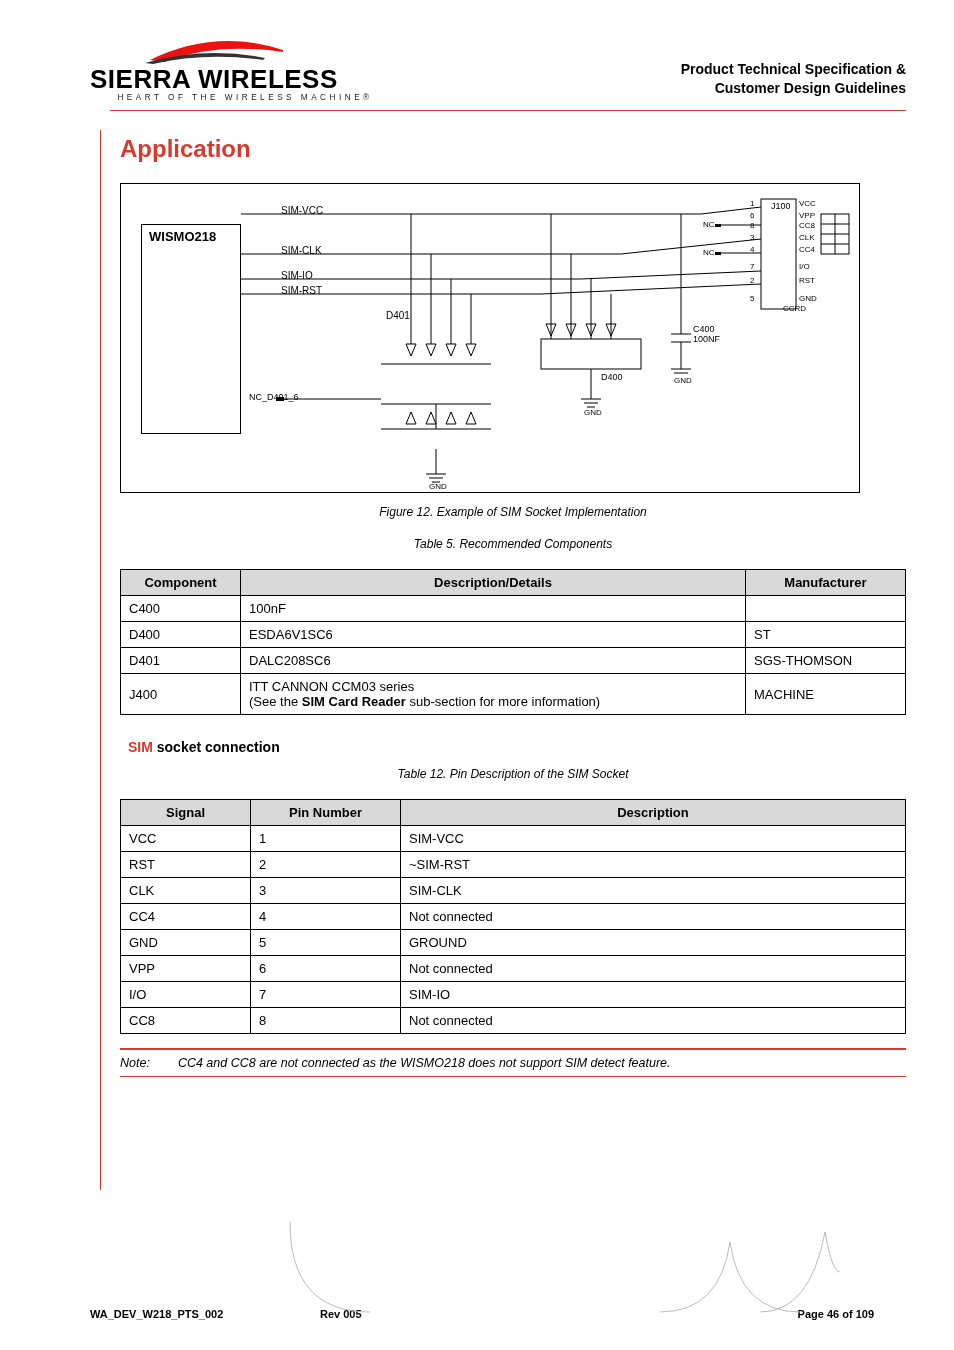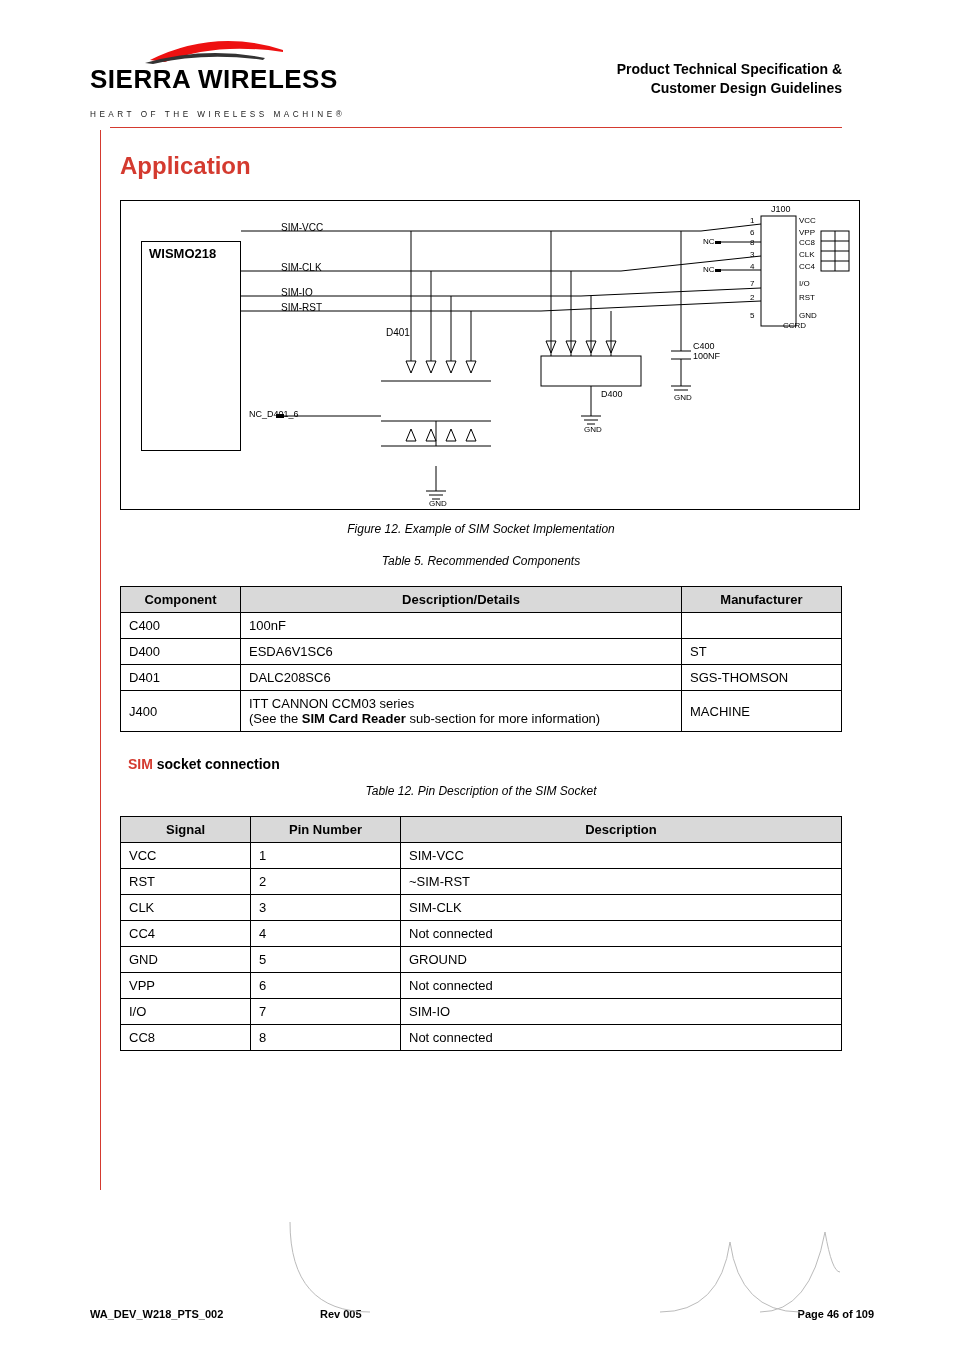--- a/index.html
+++ b/index.html
@@ -8,21 +8,21 @@
     margin: 0;
     width: 954px;
     height: 1350px;
     font-family: Arial, Helvetica, sans-serif;
     background: #fff;
     color: #000;
     position: relative;
     font-size: 13px;
   }
   .page {
-    padding: 40px 112px 0 90px;
+    padding: 40px 48px 0 90px;
     position: relative;
   }
   .header-row {
     display: flex;
     justify-content: space-between;
     align-items: flex-start;
     margin-bottom: 8px;
   }
   .logo-block { width: 310px; }
   .logo-swoosh {
@@ -32,23 +32,24 @@
   .logo-text {
     font-family: "Arial Black", Arial, sans-serif;
     font-weight: 900;
     font-size: 26px;
     letter-spacing: 0.5px;
     line-height: 1;
   }
   .logo-sub {
     font-size: 8.2px;
     letter-spacing: 3.5px;
-    margin-top: 18px;
+    margin-top: 1px;
     color: #222;
     font-family: Arial, sans-serif;
+    text-align: center;
   }
   .doc-title {
     text-align: right;
     font-weight: bold;
     font-size: 14px;
     line-height: 1.35;
     padding-top: 20px;
   }
   .hr-under-logo {
     border: none;
@@ -267,21 +268,21 @@
       <span class="fig-label" style="left:160px; top:86px;">SIM-IO</span>
       <span class="fig-label" style="left:160px; top:101px;">SIM-RST</span>
       <span class="fig-label" style="left:265px; top:126px;">D401</span>
       <span class="fig-label" style="left:128px; top:208px; font-size:9px">NC_D401_6</span>
       <span class="fig-label" style="left:480px; top:188px; font-size:9px">D400</span>
       <span class="fig-label" style="left:572px; top:140px; font-size:9px">C400</span>
       <span class="fig-label" style="left:572px; top:150px; font-size:9px">100NF</span>
       <span class="fig-label" style="left:308px; top:298px; font-size:8px">GND</span>
       <span class="fig-label" style="left:463px; top:224px; font-size:8px">GND</span>
       <span class="fig-label" style="left:553px; top:192px; font-size:8px">GND</span>
-      <span class="fig-label" style="left:650px; top:3px; font-size:9px">J100</span>
+      <span class="fig-label" style="left:650px; top:17px; font-size:9px">J100</span>
       <span class="fig-label" style="left:582px; top:36px; font-size:8px">NC</span>
       <span class="fig-label" style="left:582px; top:64px; font-size:8px">NC</span>
 
       <span class="fig-label" style="left:629px; top:15px; font-size:8px">1</span>
       <span class="fig-label" style="left:629px; top:27px; font-size:8px">6</span>
       <span class="fig-label" style="left:629px; top:37px; font-size:8px">8</span>
       <span class="fig-label" style="left:629px; top:49px; font-size:8px">3</span>
       <span class="fig-label" style="left:629px; top:61px; font-size:8px">4</span>
       <span class="fig-label" style="left:629px; top:78px; font-size:8px">7</span>
       <span class="fig-label" style="left:629px; top:92px; font-size:8px">2</span>
@@ -387,20 +388,28 @@
             <td>SIM-IO</td>
           </tr>
         <tr>
             <td>CC8</td>
             <td>8</td>
             <td>Not connected</td>
           </tr>
       </tbody>
     </table>
 
+    <div class="note-wrap">
+      <hr class="top">
+      <div class="note">
+        <span>Note:</span>
+        <span>CC4 and CC8 are not connected as the WISMO218 does not support SIM detect feature.</span>
+      </div>
+      <hr class="bot">
+    </div>
   </div>
 </div>
 
 <div class="footer">
   <span>WA_DEV_W218_PTS_002</span>
   <span class="mid">Rev 005</span>
   <span>Page 46 of 109</span>
 </div>
 
 <svg class="footer-curve" viewBox="0 0 560 120">

